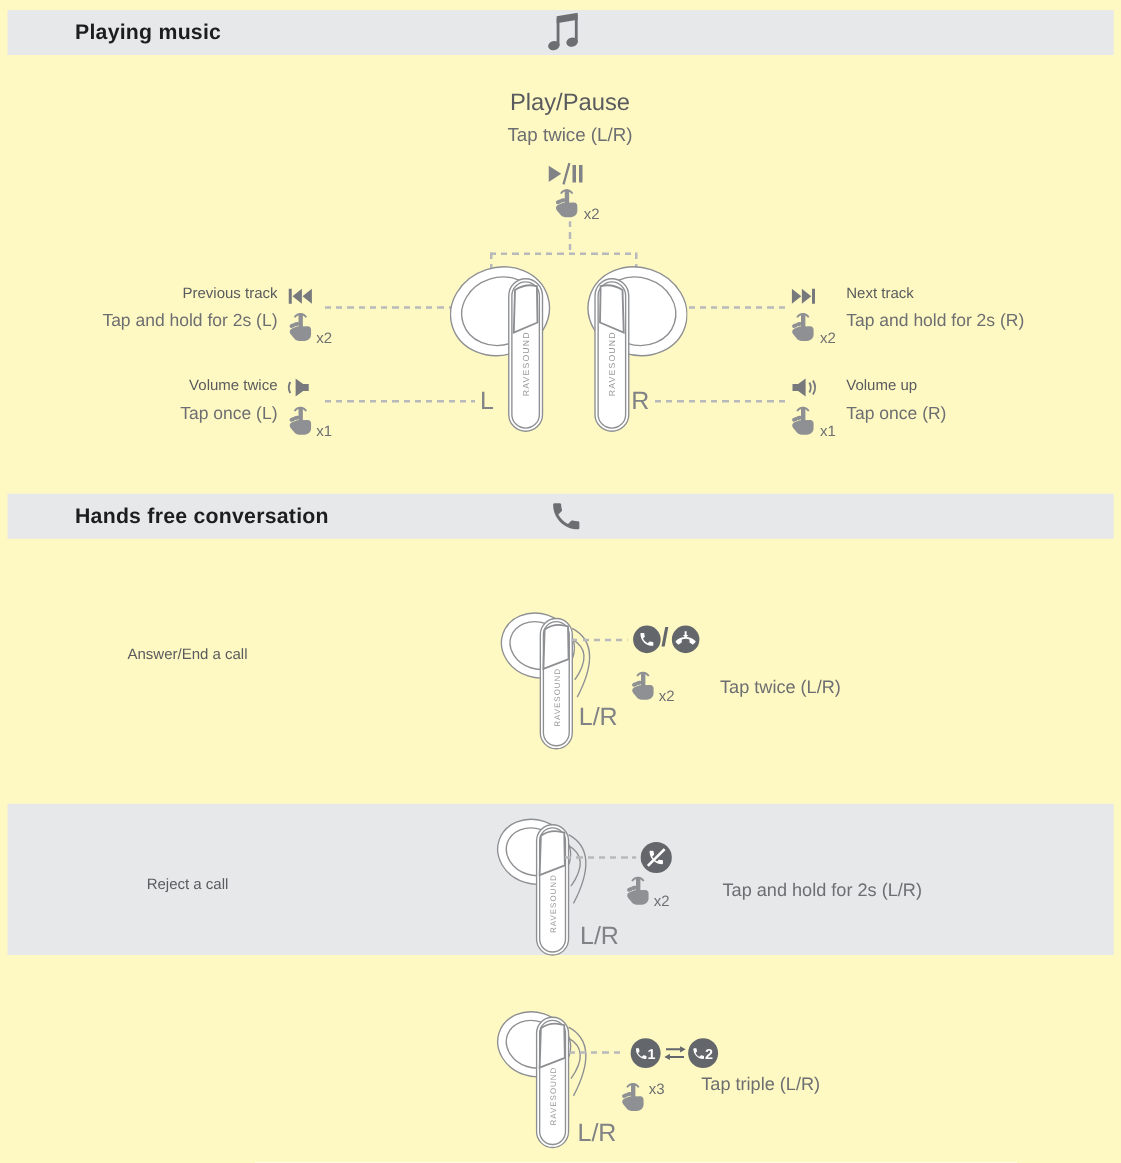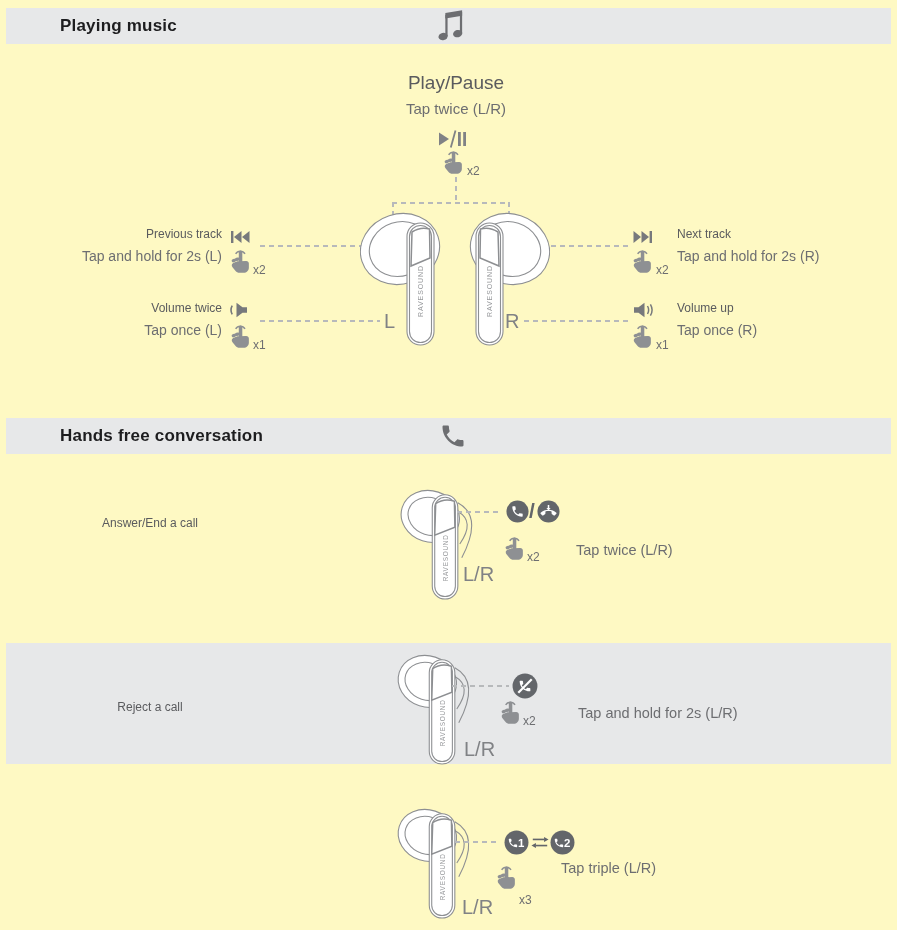--- a/index.html
+++ b/index.html
@@ -192,21 +192,21 @@
     <g fill="#8e9093">
       <rect x="11.7" y="4.6" width="3.8" height="13.5" rx="1.9"></rect>
       <rect x="3.9" y="13.9" width="5" height="3.4" rx="1.7" transform="rotate(-20 6.4 15.6)"></rect>
       <rect x="7.6" y="12.5" width="5" height="3.4" rx="1.7" transform="rotate(-10 10.1 14.2)"></rect>
       <path d="M5.6 18.2 c-1.9 1.1 -2 3.2 -.5 5 l3.1 3.7 c1 1.2 2.5 1.9 4.1 1.9 h4.6 c3.3 0 5.7-2.4 5.7-5.5 v-4.4 c0-1.6-1.3-2.8-2.8-2.8 l-9.5 .3 z"></path>
     </g>
   </svg>
 </div>
   <div class="abs taps" style="left:656px;top:338px;">x1</div>
 
-  <div class="banner" style="top:418px;">
+  <div class="banner" style="top:395px;">
     <div class="banner-title">Hands free conversation</div>
     <div class="banner-icon" style="left:433px;top:4px;">
       <svg viewBox="0 0 24 24" width="28" height="28" fill="#6d6e71">
         <path d="M6.62 10.79c1.44 2.83 3.76 5.14 6.59 6.59l2.2-2.21c.27-.27.67-.36 1.02-.24 1.12.37 2.33.57 3.57.57.55 0 1 .45 1 1V20c0 .55-.45 1-1 1-9.39 0-17-7.61-17-17 0-.55.45-1 1-1h3.5c.55 0 1 .45 1 1 0 1.25.2 2.45.57 3.57.11.35.03.74-.25 1.02l-2.2 2.2z"></path>
       </svg>
     </div>
   </div>
 
   <div class="abs calign title" style="left:30px;top:516px;width:240px;">Answer/End a call</div>
   <div class="abs" style="left:398px;top:483px;">
@@ -353,16 +353,16 @@
   <svg viewBox="0 0 26 30" width="24" height="28">
     <path d="M8.3 8.4 A5.8 5.8 0 0 1 18.4 8.4" fill="none" stroke="#8e9093" stroke-width="1.6"></path>
     <g fill="#8e9093">
       <rect x="11.7" y="4.6" width="3.8" height="13.5" rx="1.9"></rect>
       <rect x="3.9" y="13.9" width="5" height="3.4" rx="1.7" transform="rotate(-20 6.4 15.6)"></rect>
       <rect x="7.6" y="12.5" width="5" height="3.4" rx="1.7" transform="rotate(-10 10.1 14.2)"></rect>
       <path d="M5.6 18.2 c-1.9 1.1 -2 3.2 -.5 5 l3.1 3.7 c1 1.2 2.5 1.9 4.1 1.9 h4.6 c3.3 0 5.7-2.4 5.7-5.5 v-4.4 c0-1.6-1.3-2.8-2.8-2.8 l-9.5 .3 z"></path>
     </g>
   </svg>
 </div>
-  <div class="abs taps" style="left:519px;top:893px;">x3</div>
+  <div class="abs taps" style="left:519px;top:864px;">x3</div>
   <div class="abs instr" style="left:561px;top:860px;">Tap triple (L/R)</div>
 
 </div>
 
 </body></html>

